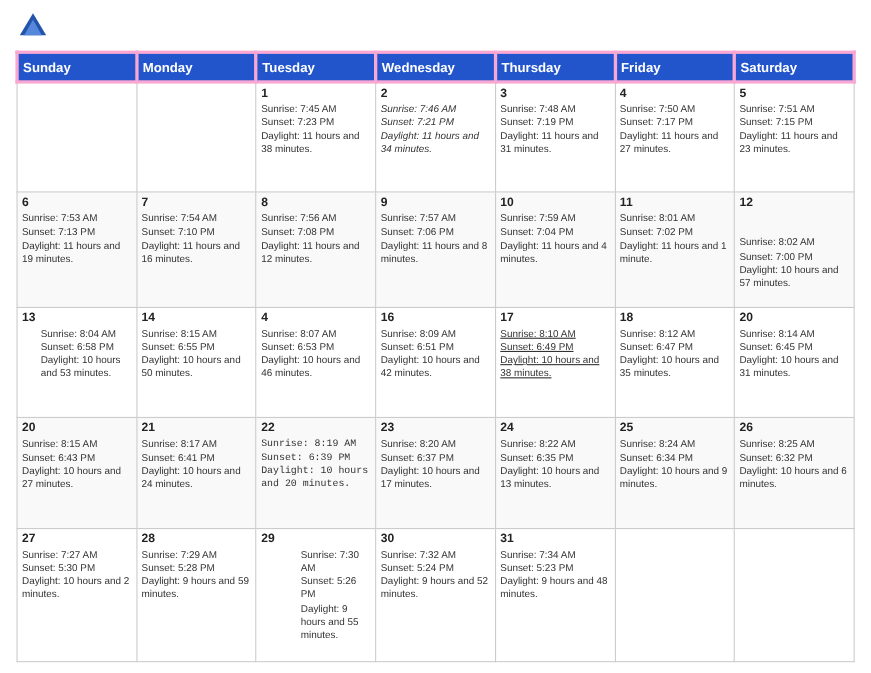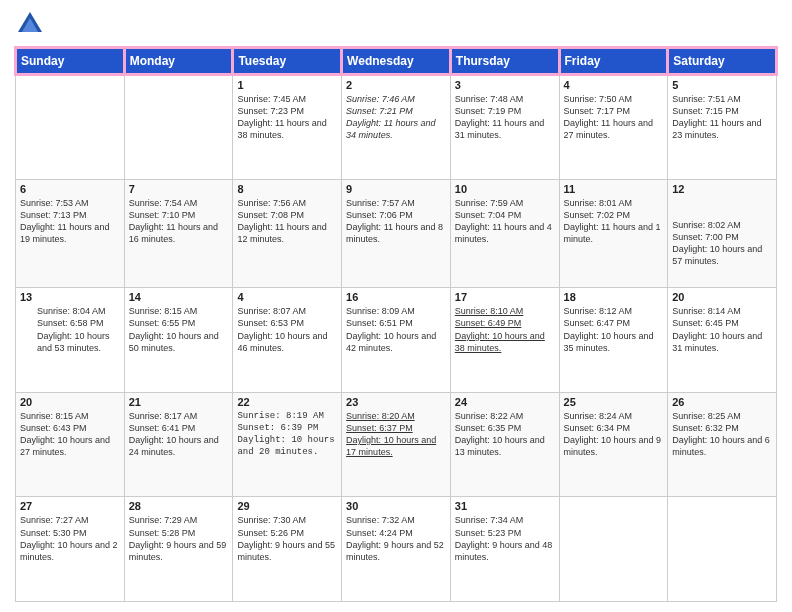--- a/index.html
+++ b/index.html
@@ -273,21 +273,21 @@
 Daylight: 10 hours and 24 minutes.</div>
           </td>
           <td>
             <span class="day-number">22</span>
             <div class="cell-text" style="white-space: pre-line; font-family: Liberation Mono, monospace;">Sunrise: 8:19 AM
 Sunset: 6:39 PM
 Daylight: 10 hours and 20 minutes.</div>
           </td>
           <td>
             <span class="day-number">23</span>
-            <div class="cell-text" style="white-space: pre-line; text-decoration: underline;">Sunrise: 8:20 AM
+            <div class="cell-text" style="white-space: pre-line;">Sunrise: 8:20 AM
 Sunset: 6:37 PM
 Daylight: 10 hours and 17 minutes.</div>
           </td>
           <td>
             <span class="day-number">24</span>
             <div class="cell-text" style="white-space: pre-line;">Sunrise: 8:22 AM
 Sunset: 6:35 PM
 Daylight: 10 hours and 13 minutes.</div>
           </td>
           <td>
@@ -311,28 +311,28 @@
 Daylight: 10 hours and 2 minutes.</div>
           </td>
           <td>
             <span class="day-number">28</span>
             <div class="cell-text" style="white-space: pre-line;">Sunrise: 7:29 AM
 Sunset: 5:28 PM
 Daylight: 9 hours and 59 minutes.</div>
           </td>
           <td>
             <span class="day-number">29</span>
-            <div class="cell-text" style="white-space: pre-line;">Sunrise: 7:30 AM
+            <div class="cell-text" style="white-space: pre-line; margin-left: 36px;">Sunrise: 7:30 AM
 Sunset: 5:26 PM
 Daylight: 9 hours and 55 minutes.</div>
           </td>
           <td>
             <span class="day-number">30</span>
             <div class="cell-text" style="white-space: pre-line;">Sunrise: 7:32 AM
-Sunset: 4:24 PM
+Sunset: 5:24 PM
 Daylight: 9 hours and 52 minutes.</div>
           </td>
           <td>
             <span class="day-number">31</span>
             <div class="cell-text" style="white-space: pre-line;">Sunrise: 7:34 AM
 Sunset: 5:23 PM
 Daylight: 9 hours and 48 minutes.</div>
           </td>
           <td class="empty-cell"></td>
           <td class="empty-cell"></td>

